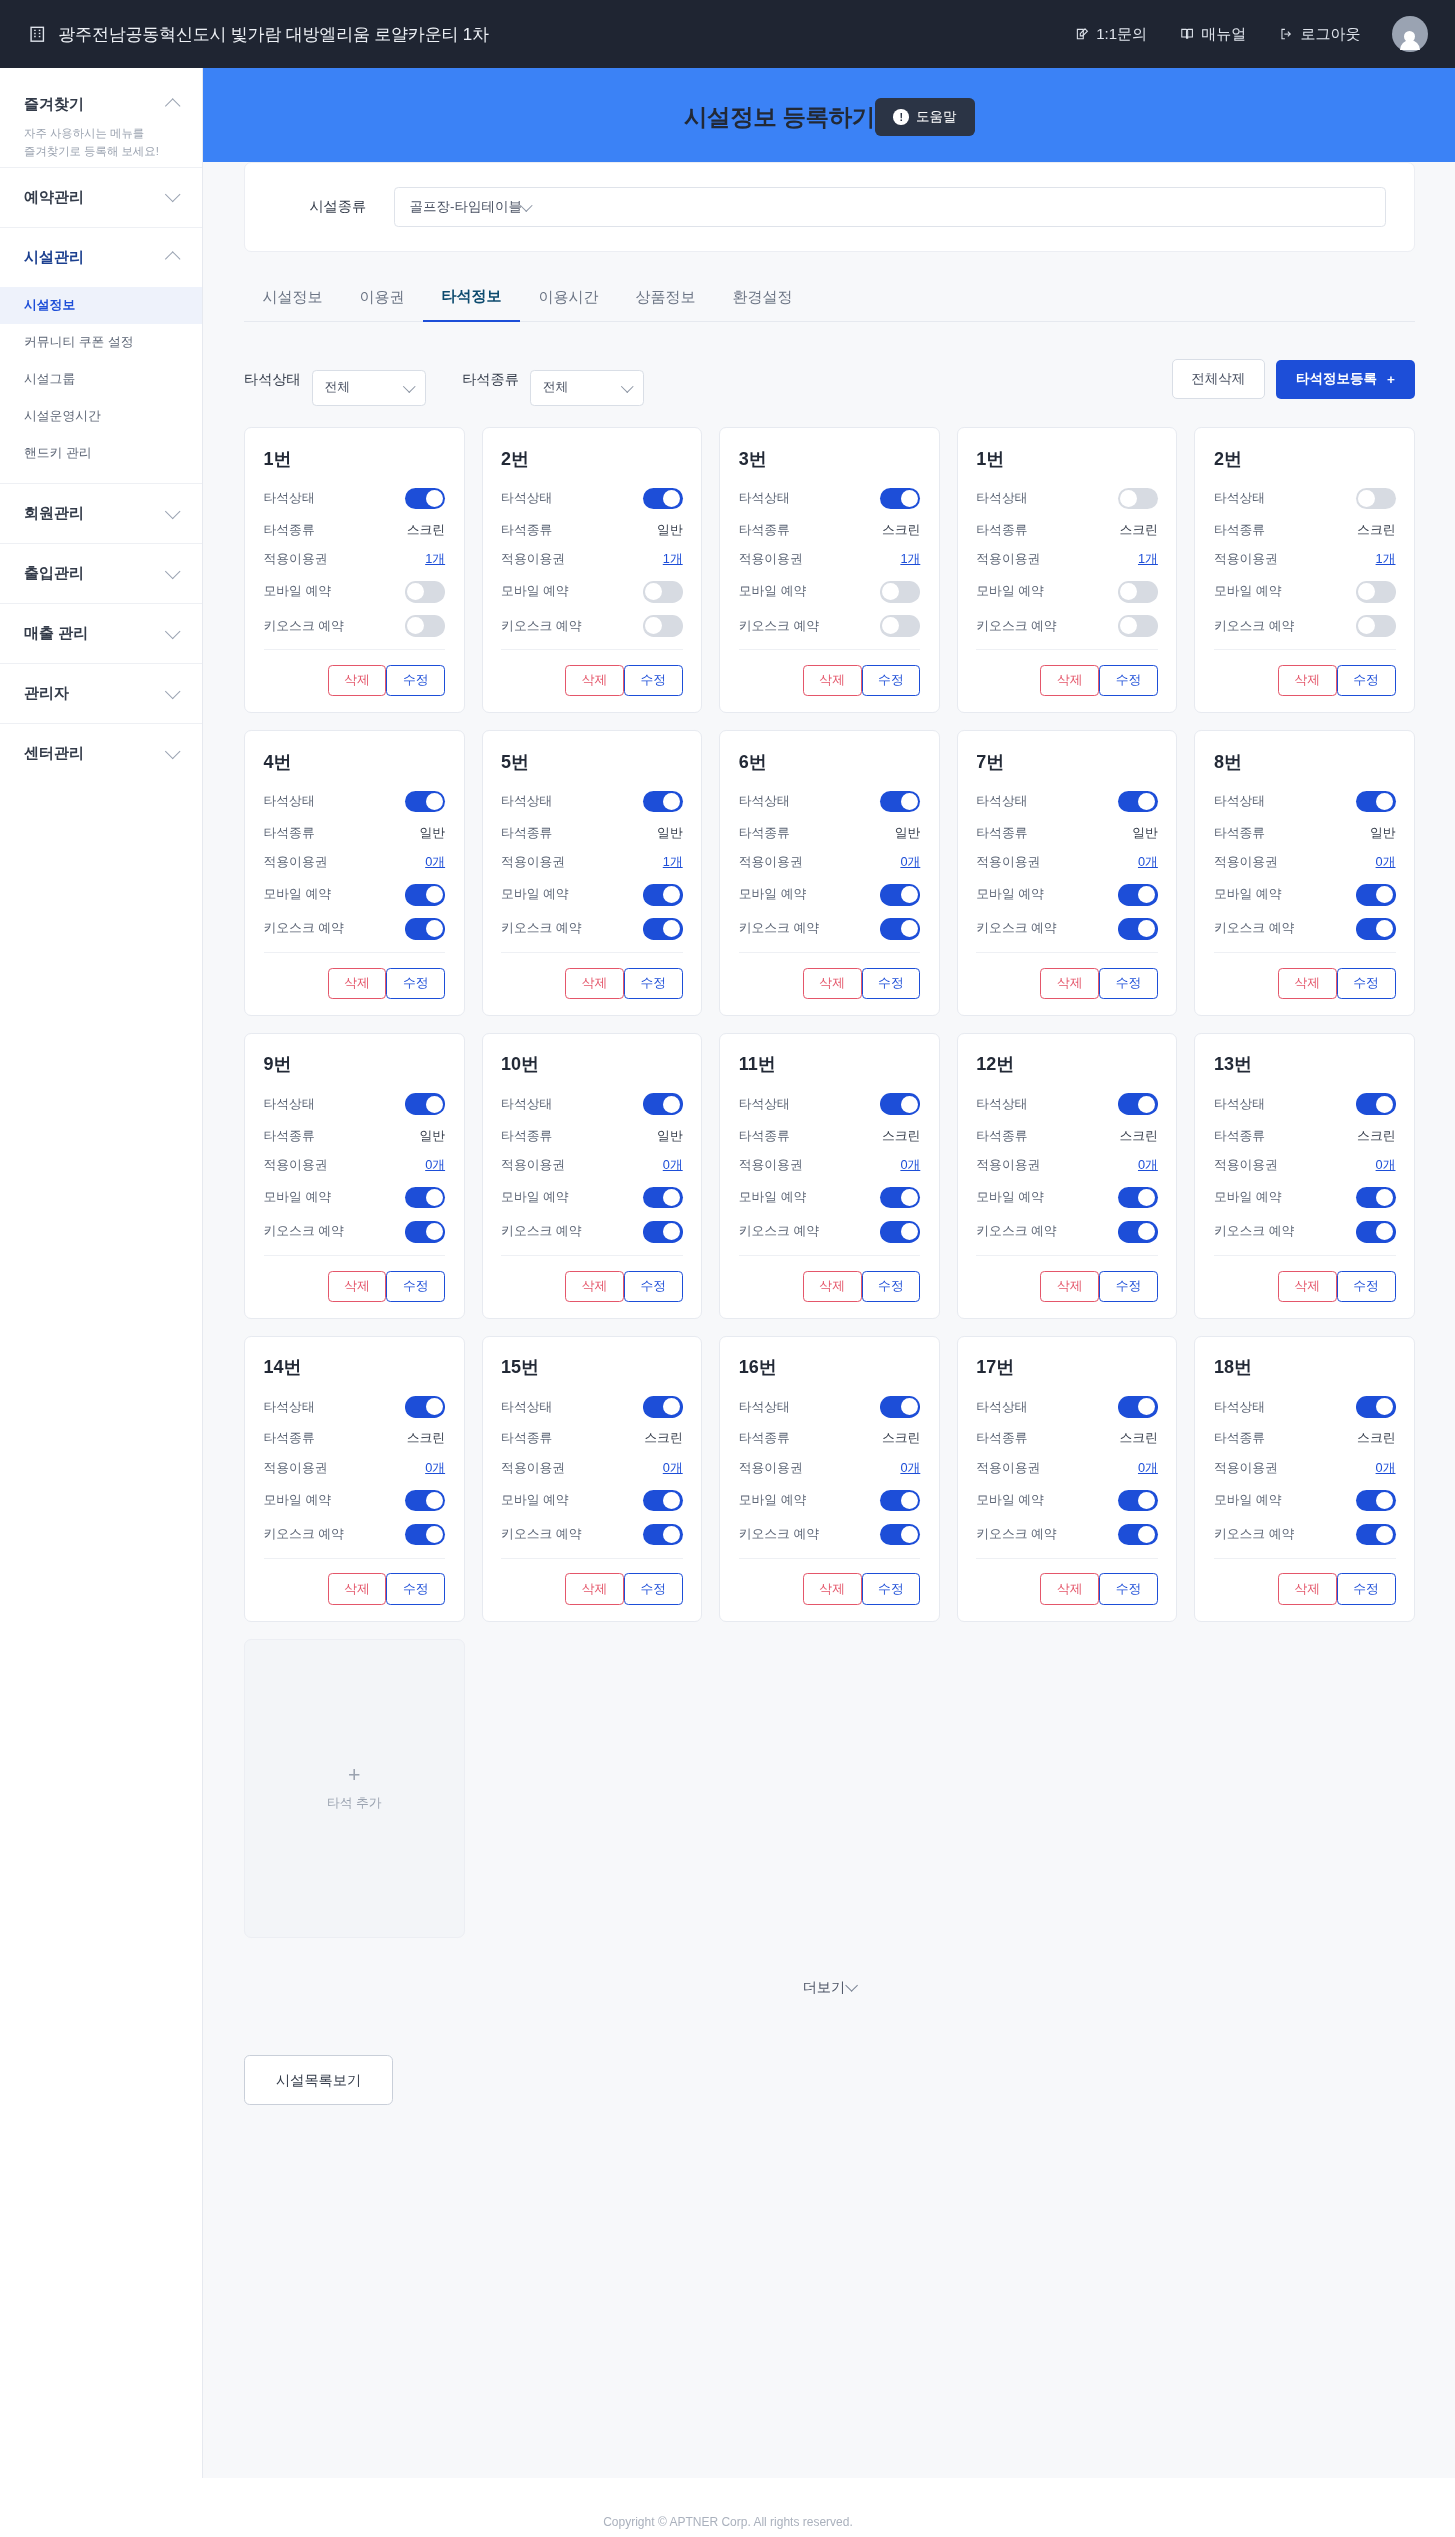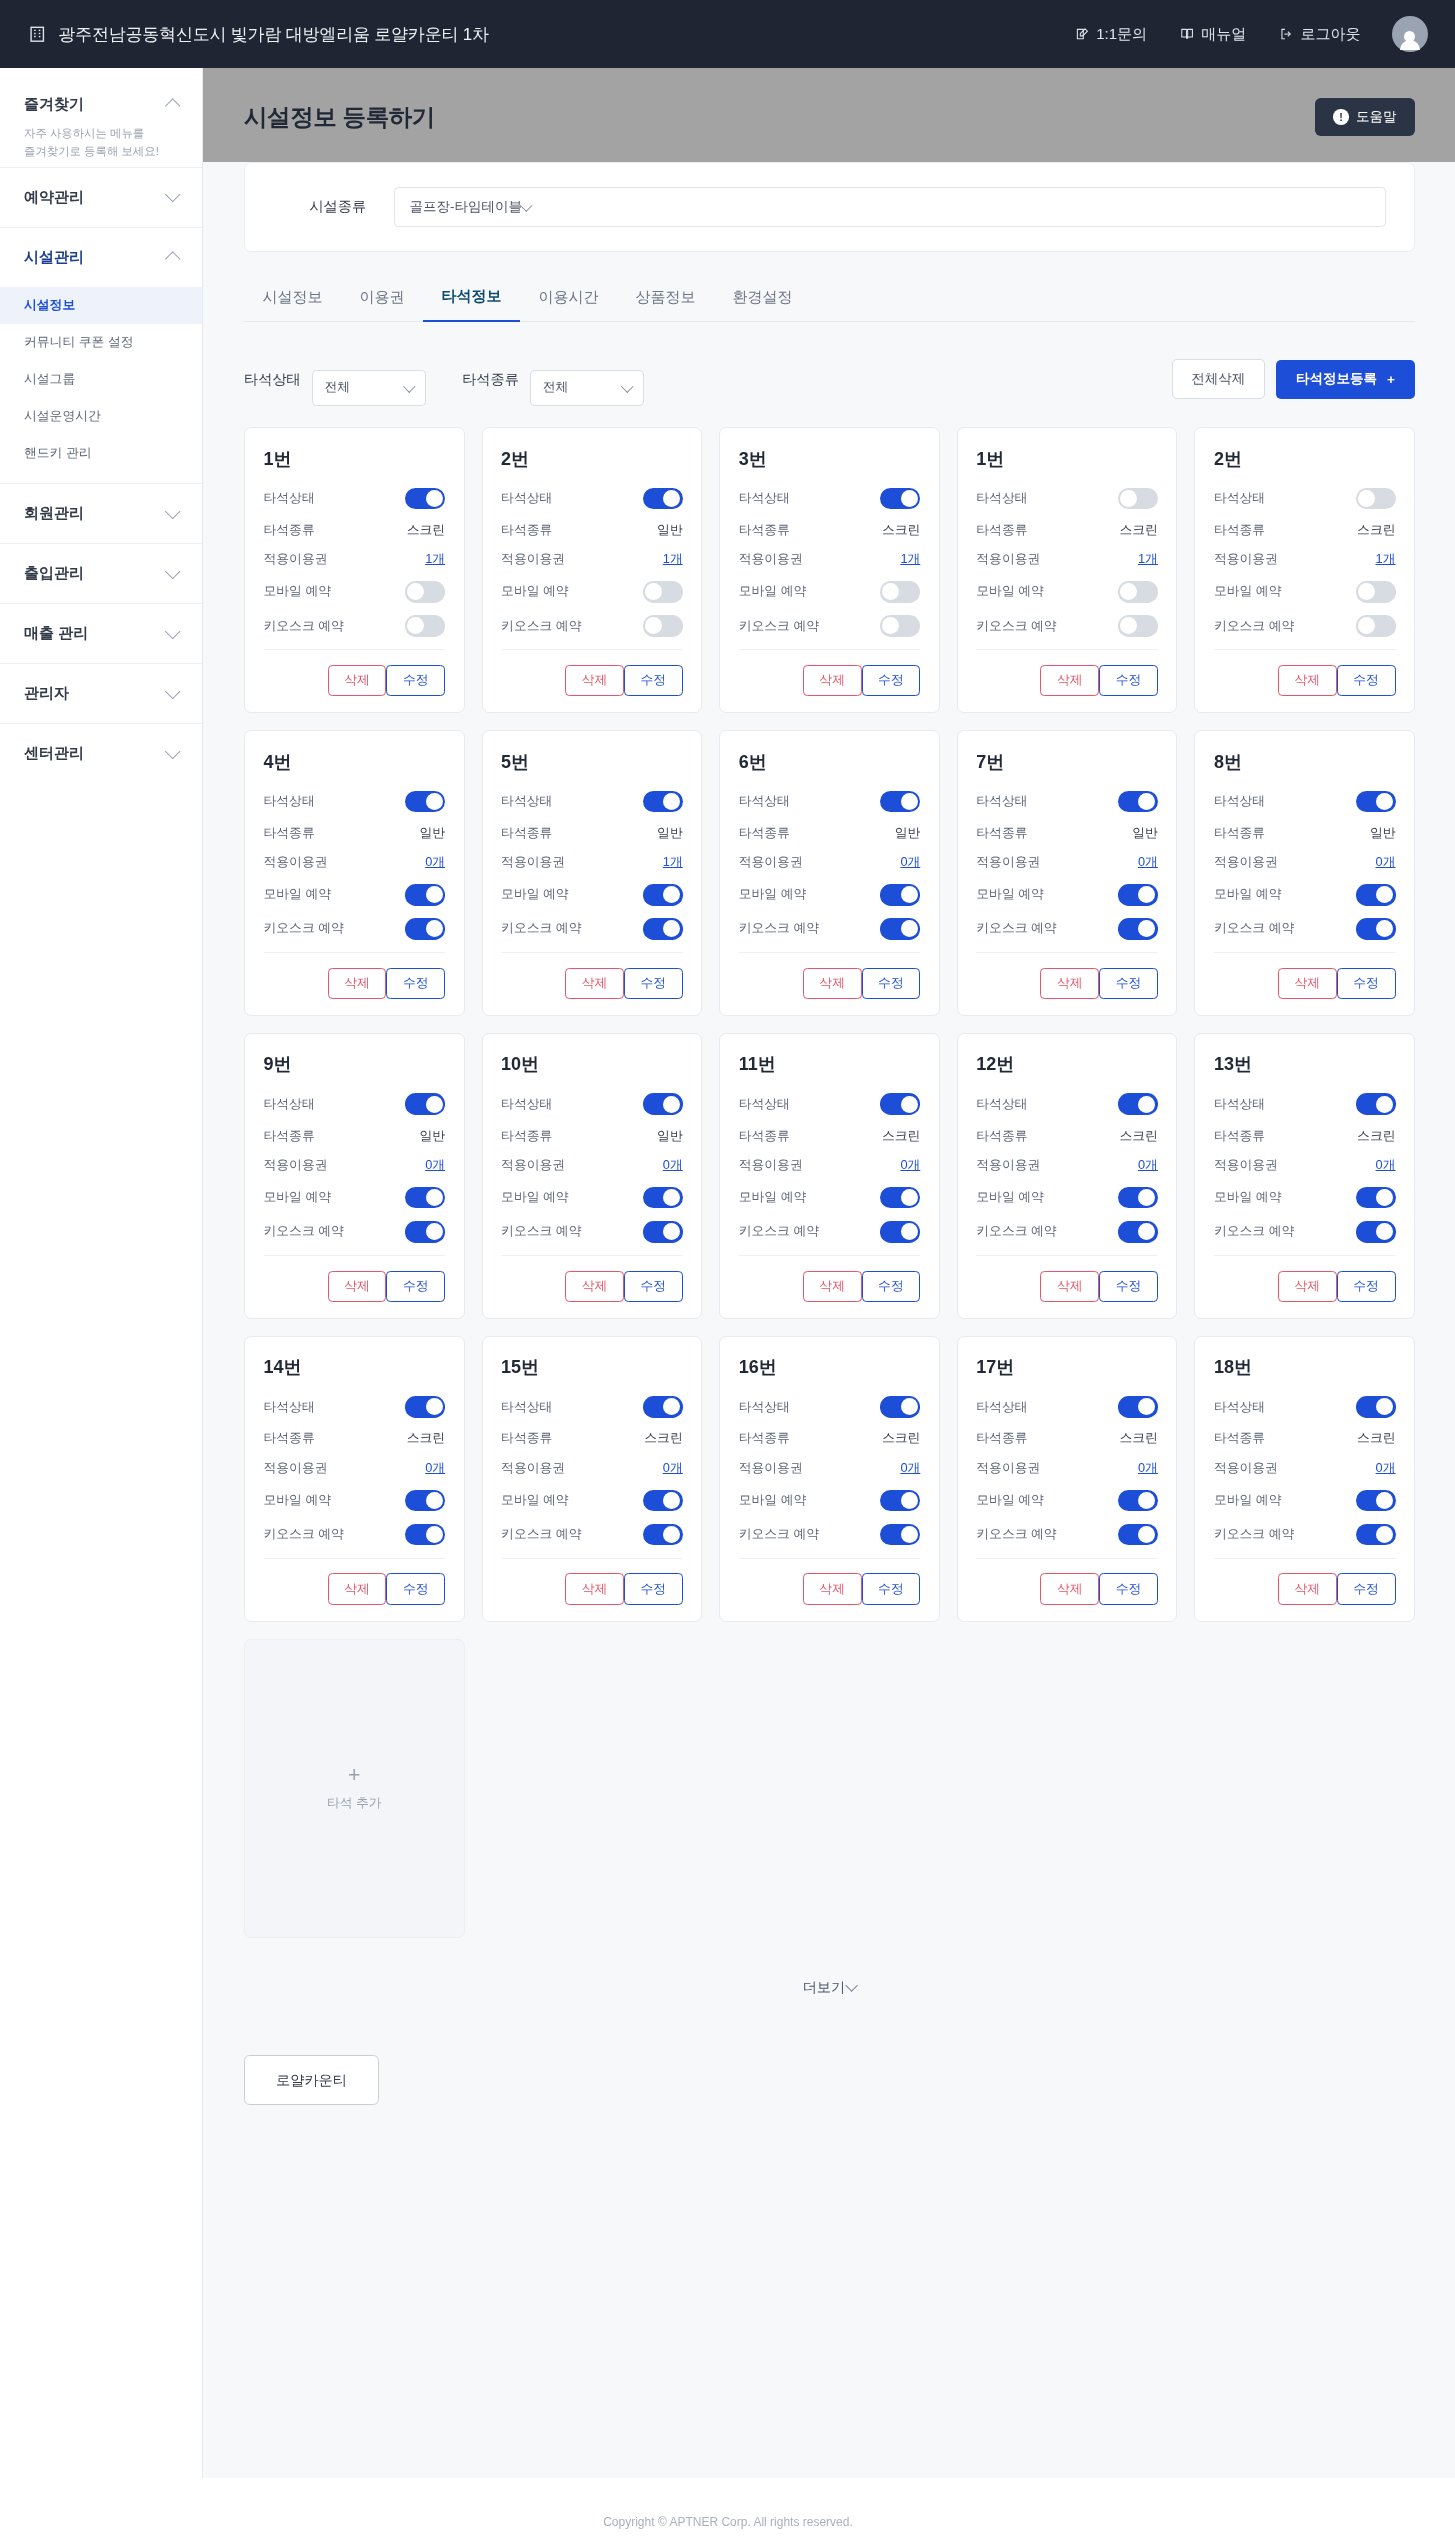--- a/index.html
+++ b/index.html
@@ -99,23 +99,23 @@
   }
   .chev.up { transform: rotate(-135deg); margin-top: 2.8px; }
 
   
   .content {
     flex: 1;
     background: #f7f8fa;
     padding: 0 0 0 0;
   }
   .page-head {
-    display: flex; align-items: center; justify-content: space-between;
+    display: flex; align-items: center; justify-content: center;
     padding: 30px 41px 25.6px 41px;
-    background: #a3a3a3;
+    background: #3b82f6;
   }
   .page-title { font-size: 23.5px; font-weight: bold; color: #222936; letter-spacing: -0.4px; }
   .help-btn {
     display: flex; align-items: center;
     background: #2b3445; color: #fff;
     border-radius: 5.7px;
     padding: 10px 18.5px;
     font-size: 13.5px;
     cursor: pointer;
   }
@@ -1130,20 +1130,20 @@
         <div>타석 추가</div>
       </div>
     </div>
 
     <div class="more">
       <span>더보기</span>
       <span class="chev2"></span>
     </div>
 
     <div class="bottom-bar">
-      <button class="btn-list">로얄카운티</button>
+      <button class="btn-list">시설목록보기</button>
     </div>
 
   </div>
 </div>
 
 <div class="footer">Copyright © APTNER Corp. All rights reserved.</div>
 
 
 </body></html>

